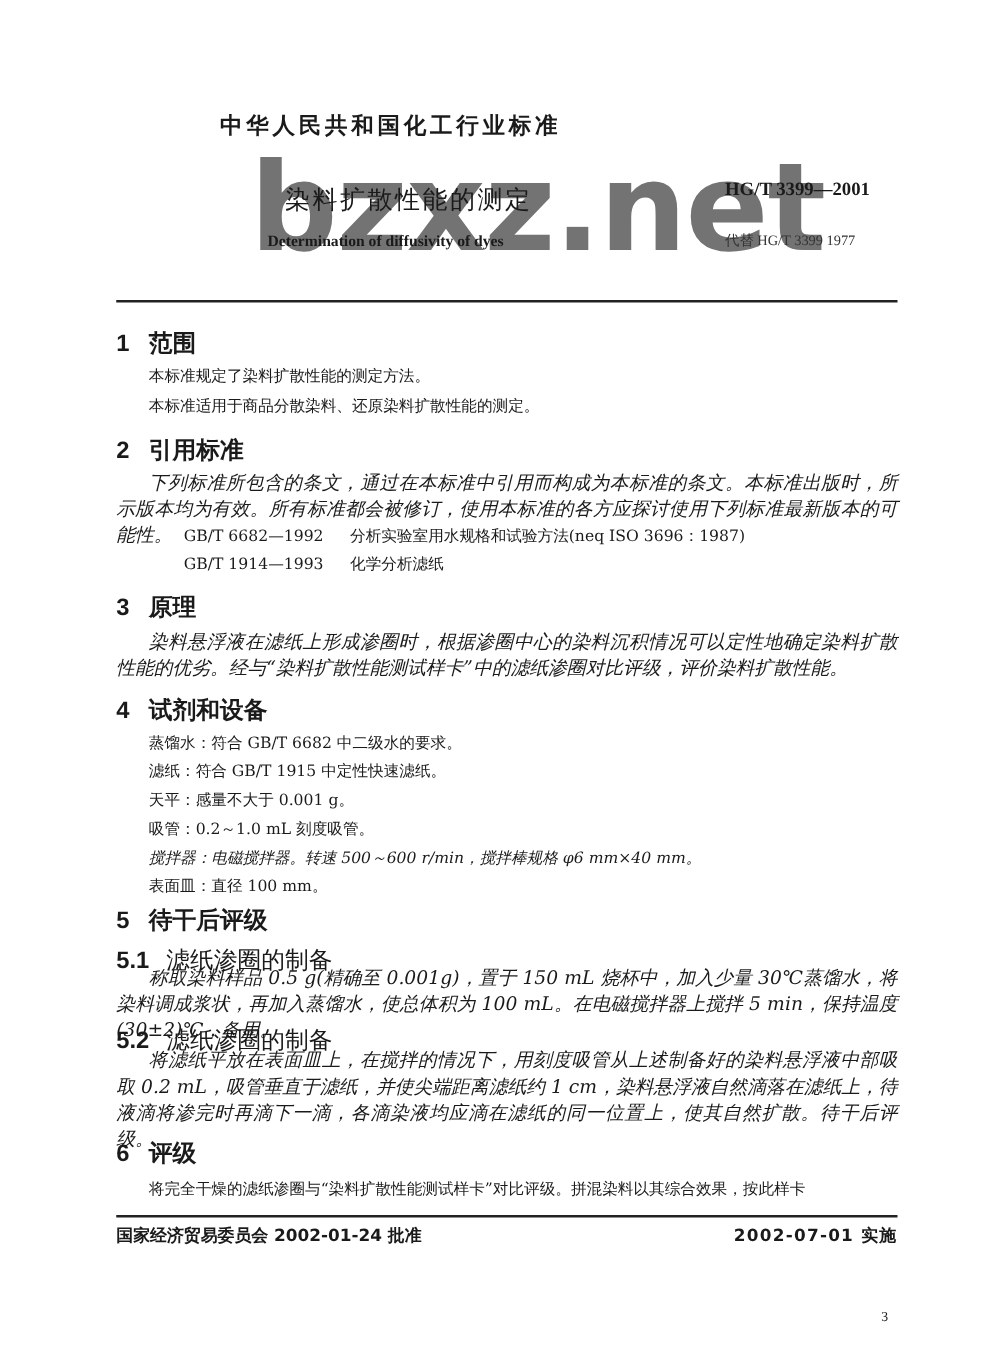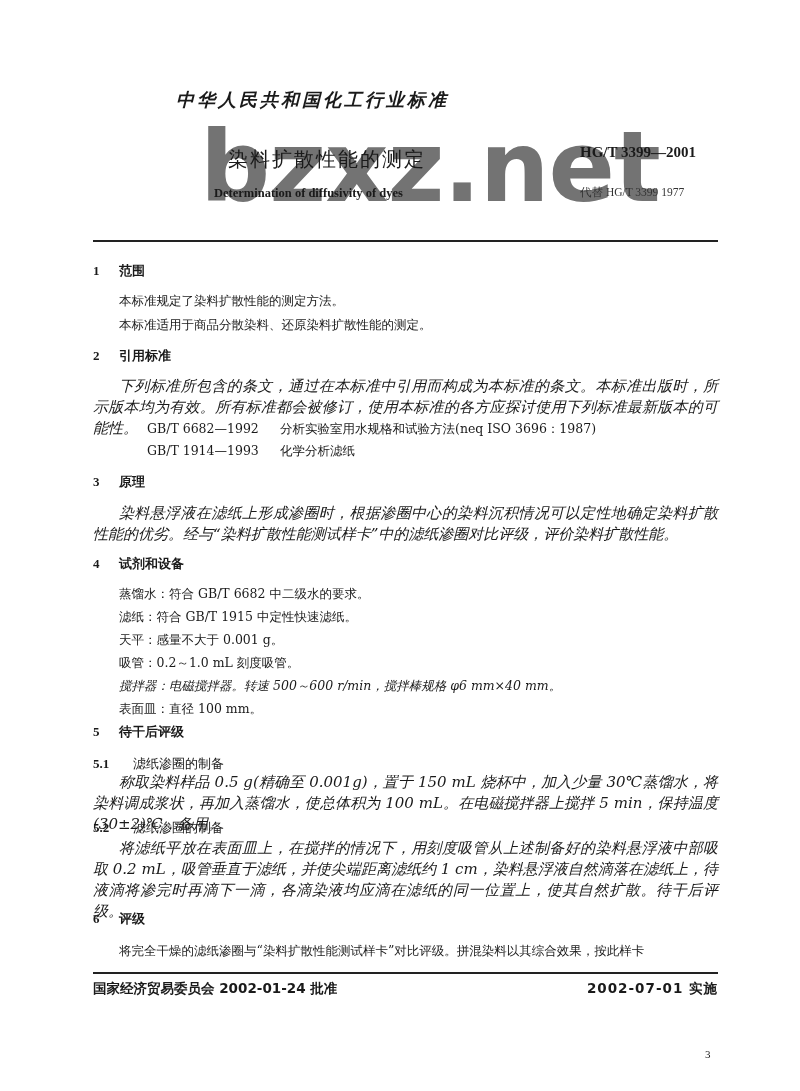--- a/index.html
+++ b/index.html
@@ -10,21 +10,21 @@
   }
   .watermark {
     position: absolute; left: 200px; top: 118px;
     font-family: "DejaVu Sans", "Liberation Sans", sans-serif;
     font-weight: bold; font-size: 98px; letter-spacing: -1px;
     color: #737373; line-height: 1; z-index: 0; white-space: nowrap;
   }
   .z { position: absolute; z-index: 1; }
   .std-header {
     left: 176px; top: 88px; font-size: 18px; font-weight: bold;
-    font-family: "DejaVu Sans", "Liberation Sans", sans-serif; letter-spacing: 3px; font-style: italic;
+    font-family: "DejaVu Sans", "Liberation Sans", sans-serif; letter-spacing: 3px;
   }
   .title-cn {
     left: 228px; top: 146px; font-size: 20px; font-weight: normal;
     font-family: "DejaVu Sans", "Liberation Sans", sans-serif; letter-spacing: 2px;
   }
   .title-en {
     left: 214px; top: 186px; font-size: 12.5px; font-weight: bold;
     font-family: "Liberation Serif", serif;
   }
   .std-code {
@@ -34,22 +34,22 @@
   .replaces {
     left: 580px; top: 185px; font-size: 11.5px; color: #333;
     font-family: "Liberation Serif", serif;
   }
   .rule {
     position: absolute; left: 93px; width: 625px; height: 2px; background: #222;
   }
   .rule.top { top: 240px; }
   .rule.bottom { top: 972px; }
   .sec {
-    position: absolute; font-size: 13px; font-weight: bold;
-    font-family: Liberation Serif, serif;
+    position: absolute; font-size: 19px; font-weight: bold;
+    font-family: Liberation Sans, sans-serif;
   }
   .sec .num { display: inline-block; width: 26px; }
   .sub .num { width: 40px; }
   .para {
     position: absolute; font-size: 15px; line-height: 21px;
     font-family: "DejaVu Serif", "Liberation Serif", serif;
     text-align: justify;
     font-style: italic;
   }
   .line { position: absolute; font-size: 12.5px; white-space: nowrap;

